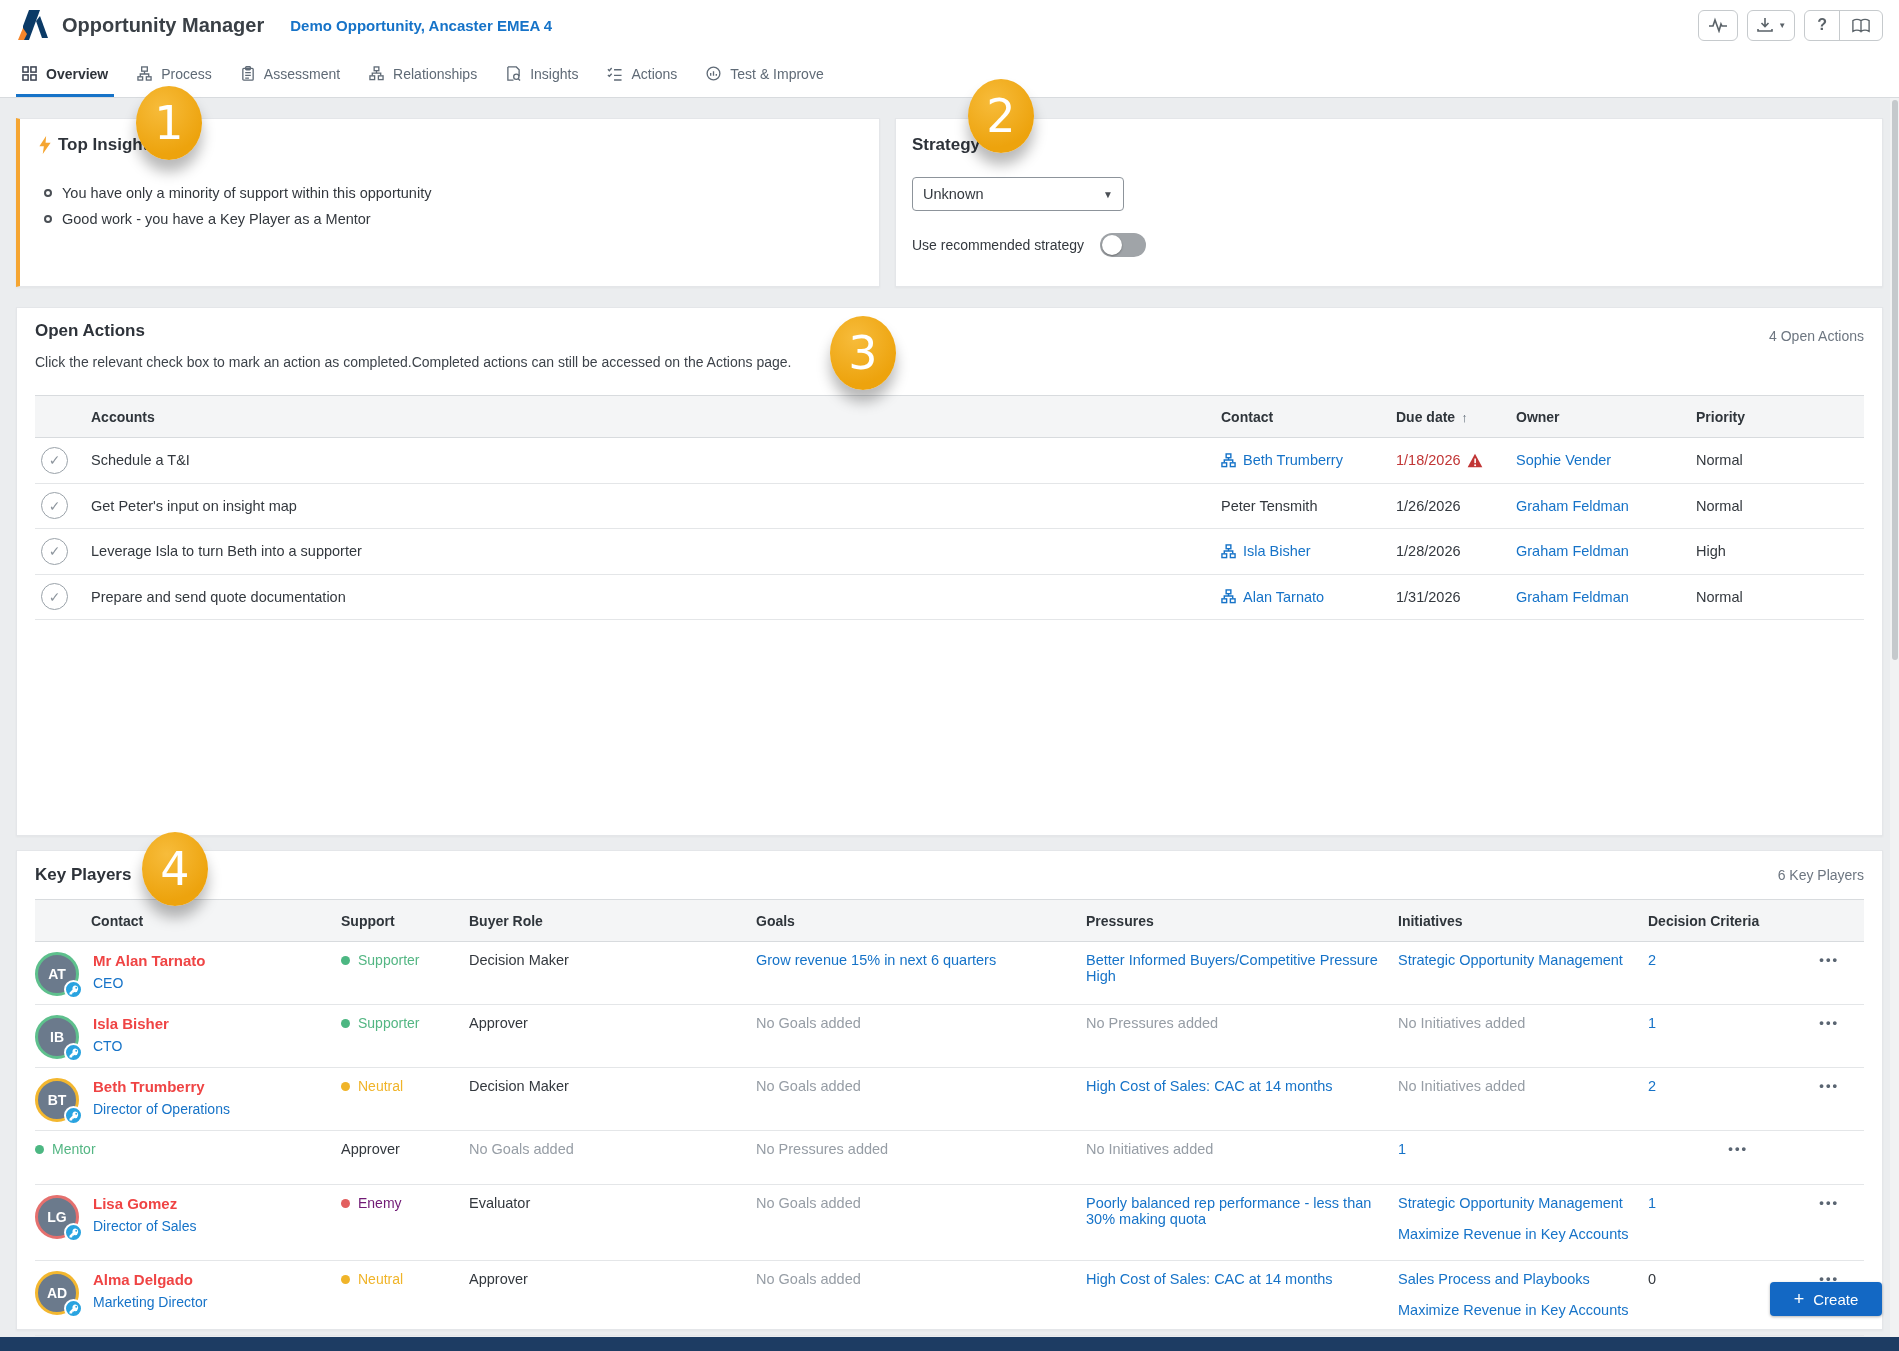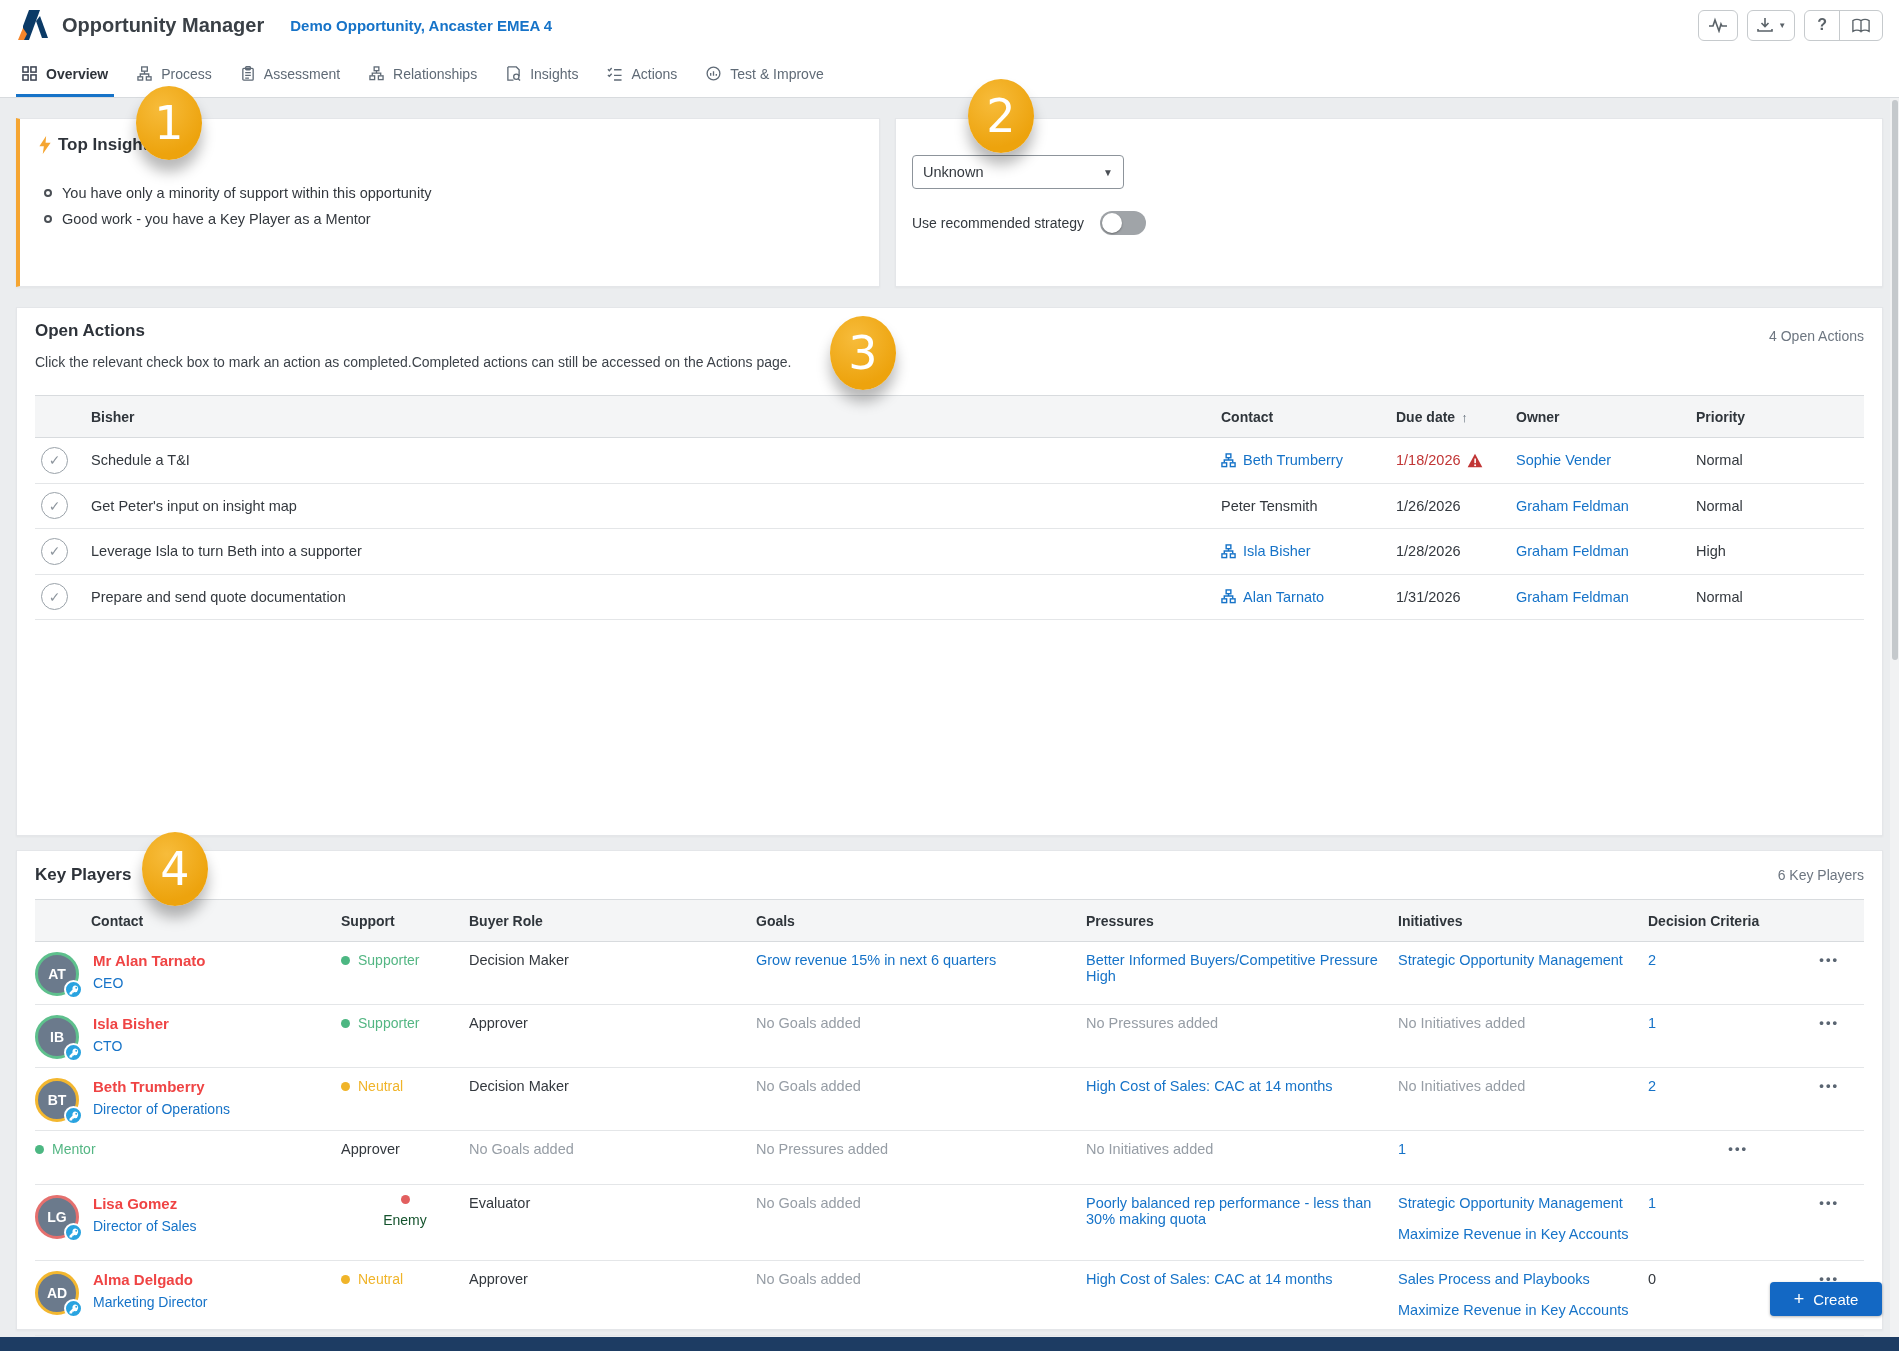--- a/index.html
+++ b/index.html
@@ -79,21 +79,21 @@
     color:#fff; font-size:14px; font-weight:bold; background:#6b7a8c; }
   .ring-green { border:3px solid #5ec08d; } .ring-amber { border:3px solid #f3b72f; } .ring-red { border:3px solid #e5706e; }
   .av-badge { position:absolute; right:-4px; bottom:-3px; width:19px; height:19px; border-radius:50%;
     background:#29a3e0; border:2px solid #fff; display:flex; align-items:center; justify-content:center; }
   .kp-name { font-size:15px; font-weight:bold; color:#ef4444; cursor:pointer; }
   .kp-title { font-size:14px; color:#1673c8; margin-top:6px; cursor:pointer; }
   .support { display:flex; align-items:center; gap:8px; font-size:14px; }
   .support .dot { width:9px; height:9px; border-radius:50%; }
   .s-green { color:#53b683; } .s-green .dot { background:#4cb782; }
   .s-amber { color:#f0b429; } .s-amber .dot { background:#f0b429; }
-  .s-red   { color:#14532d;flex-direction:column; } .s-red .dot   { background:#e25f5f; }
+  .s-red   { color:#701a75; } .s-red .dot   { background:#e25f5f; }
   .muted { color:#969da5; }
   .init-list { display:flex; flex-direction:column; gap:15px; }
   .menu-cell { display:flex; justify-content:flex-end; padding-right:25px; }
   .ellipsis { color:#5a6572; font-weight:bold; letter-spacing:2px; font-size:13px; cursor:pointer; }
   
   .create-btn { position:absolute; left:1770px; top:1282px; width:112px; height:34px; background:#1368c4; color:#fff;
     border:none; border-radius:4px; display:flex; align-items:center; justify-content:center; gap:9px;
     font-size:15px; font-family:inherit; cursor:pointer; box-shadow:0 1px 3px rgba(0,0,0,.3); }
   .create-btn .plus { font-size:18px; font-weight:normal; }
   
@@ -215,40 +215,41 @@
       <span>You have only a minority of support within this opportunity</span>
     </div>
     <div class="ti-item">
       <span class="ti-dot"></span>
       <span>Good work - you have a Key Player as a Mentor</span>
     </div>
   </div>
 </div>
 
 <div class="card card-strategy">
+  <div class="sec-title" style="margin-top:2px;">Strategy</div>
   <div class="dropdown">
     <span>Unknown</span>
     <span class="dd-caret">▼</span>
   </div>
   <div class="toggle-row">
     <span class="toggle-label">Use recommended strategy</span>
     <div class="toggle">
         <div class="knob"></div>
       </div>
   </div>
 </div>
 
 <div class="card card-actions">
   <div class="sec-title" style="margin-top:13px;">Open Actions</div>
   <div class="count-label" style="top:20px;">4 Open Actions</div>
   <div class="oa-desc">Click the relevant check box to mark an action as completed.Completed actions can still be accessed on the Actions page.</div>
   <div class="oa-table">
     <div class="oa-head">
       <div></div>
-      <div>Bisher</div>
+      <div>Accounts</div>
       <div>Contact</div>
       <div><span>Due date</span><span class="sort-arrow">↑</span></div>
       <div>Owner</div>
       <div>Priority</div>
     </div>
 
     <div class="oa-row">
       <div>
           <div class="chk">
             <span>✓</span>

